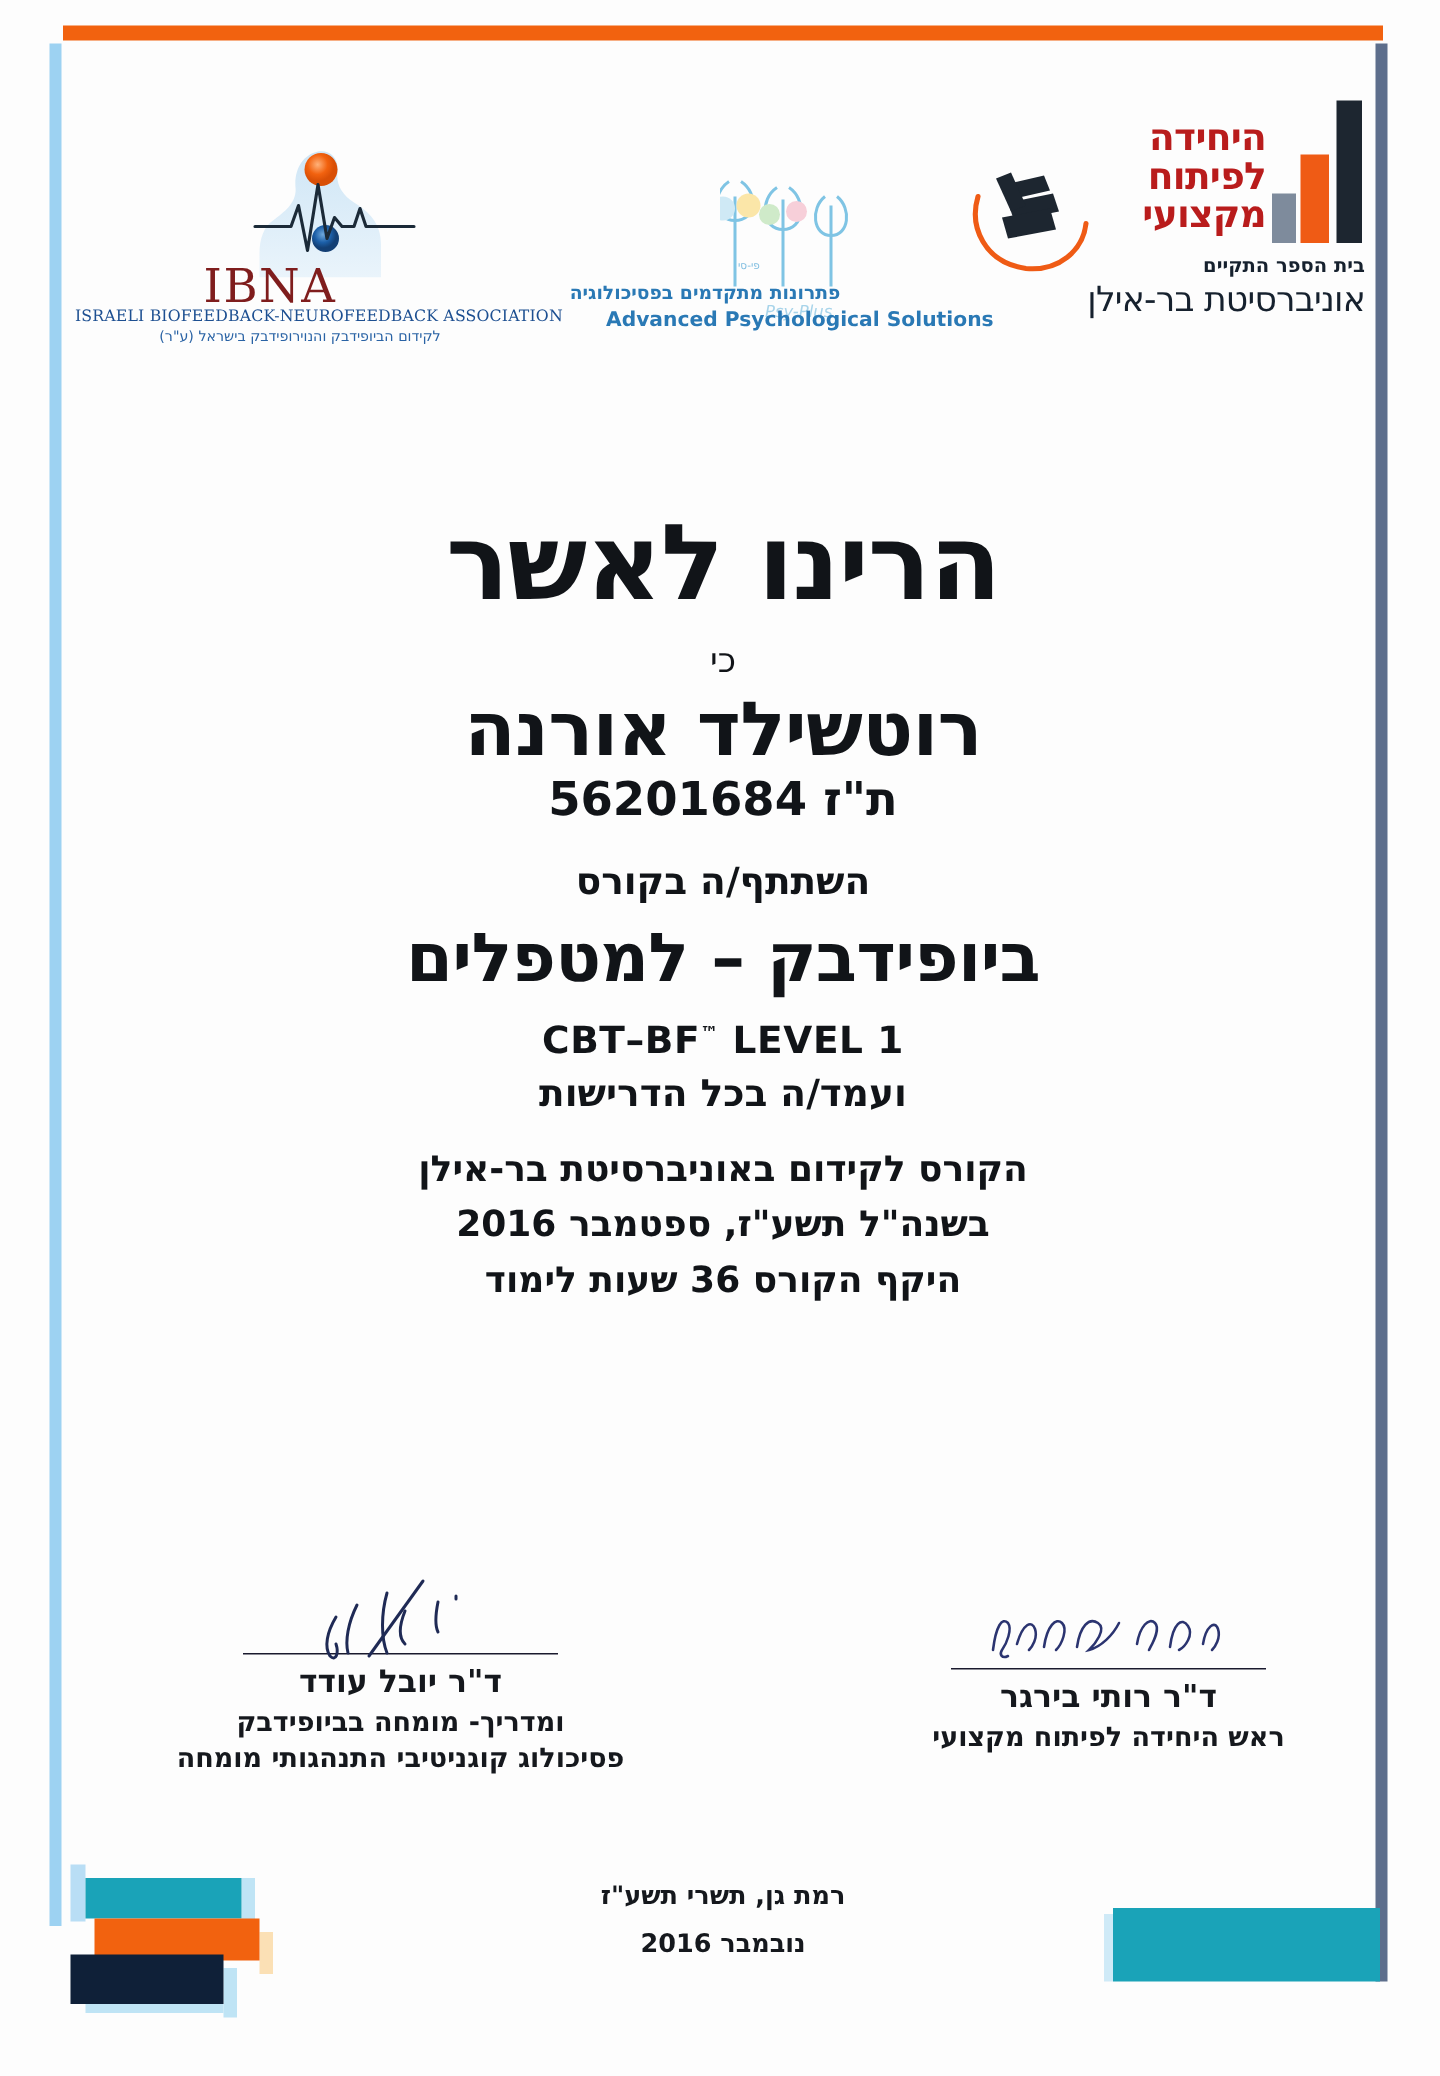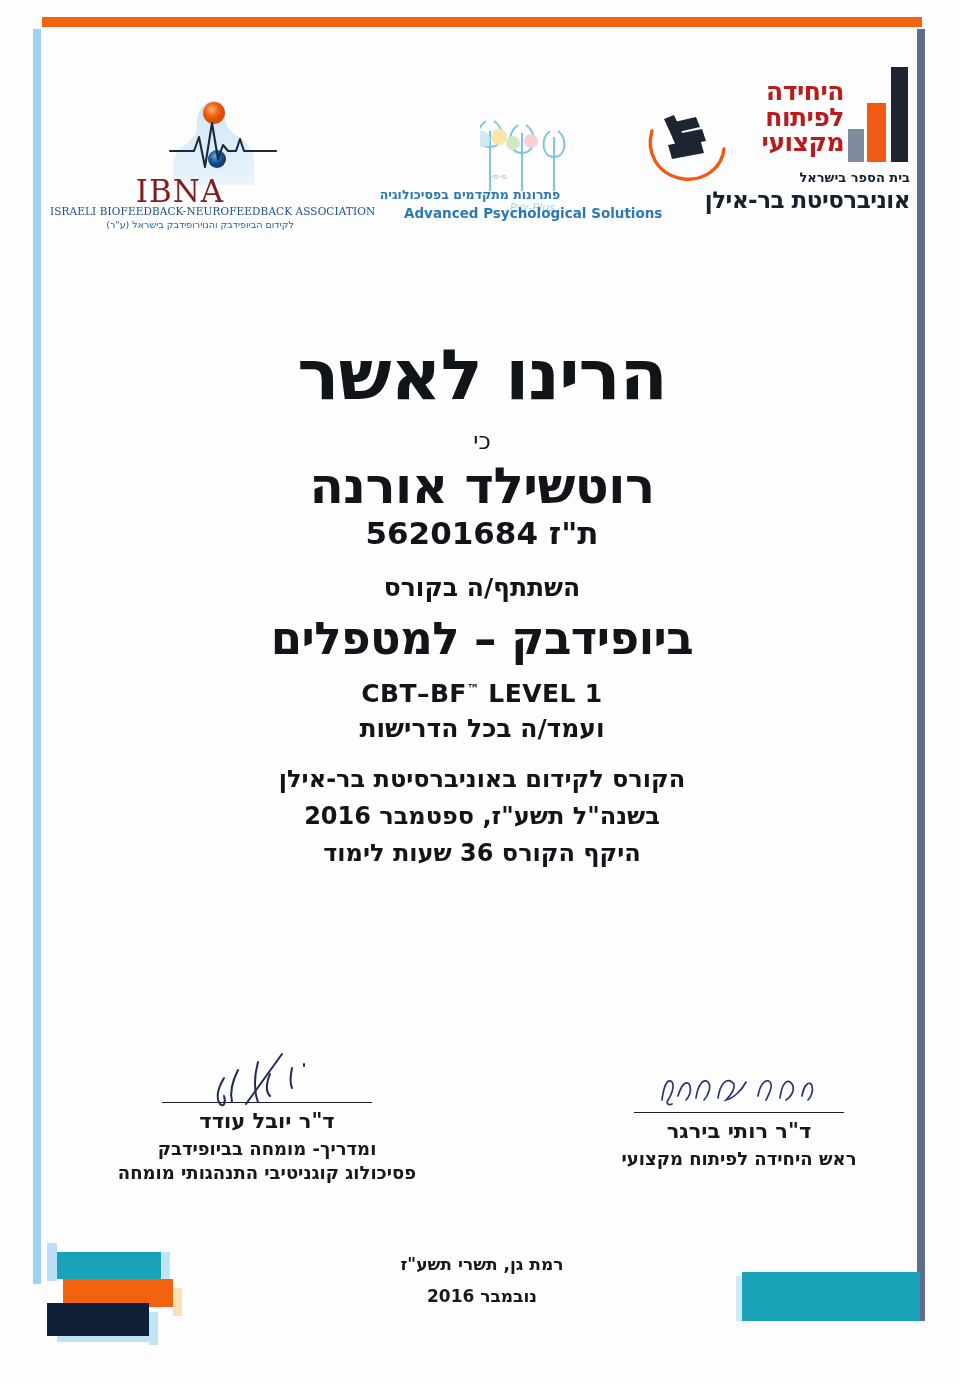--- a/index.html
+++ b/index.html
@@ -181,21 +181,21 @@
   .bar-orange{ right: 24px; top: 36px; width: 19px; height: 59px; background: #ef5b15; }
   .bar-gray  { right: 46px; top: 62px; width: 16px; height: 33px; background: #7e8b9c; }
 
   .biu-seal { position: absolute; left: 4px; top: 56px; width: 88px; height: 74px; }
   .biu-sub1 {
     position: absolute; right: 12px; top: 115px;
     font-size: 13px; color: #16212e; font-weight: 600;
   }
   .biu-sub2 {
     position: absolute; right: 12px; top: 132px;
-    font-size: 23px; color: #16212e; font-weight: 700; letter-spacing: -0.5px;
+    font-size: 23px; color: #16212e; font-weight: 400; letter-spacing: -0.5px;
   }
 
   
   .body-wrap {
     position: absolute;
     left: 42px;
     top: 340px;
     width: 880px;
     text-align: center;
     direction: rtl;
@@ -405,21 +405,21 @@
         <svg viewBox="0 0 88 74" width="88" height="74" aria-hidden="true">
           <path d="M8 20 C2 40 12 64 40 68 C62 70 78 56 80 38" fill="none" stroke="#ef5b15" stroke-width="3.4" stroke-linecap="round"></path>
           <g fill="#1d2630">
             <path d="M26 12 L52 6 L56 16 L30 22 Z"></path>
             <path d="M28 24 L58 18 L62 30 L32 36 Z"></path>
             <path d="M24 34 L56 28 L60 42 L28 48 Z"></path>
             <path d="M20 8 L30 4 L40 26 L30 30 Z"></path>
           </g>
         </svg>
       </div>
-      <div class="biu-sub1">בית הספר בישראל</div>
+      <div class="biu-sub1">בית הספר התקיים</div>
       <div class="biu-sub2">אוניברסיטת בר-אילן</div>
     </div>
   </div>
 
   <div class="body-wrap">
     <div class="t-headline">הרינו לאשר</div>
     <div class="t-ki">כי</div>
     <div class="t-name">רוטשילד אורנה</div>
     <div class="t-id">ת"ז 56201684</div>
     <div class="t-participated">השתתף/ה בקורס</div>

